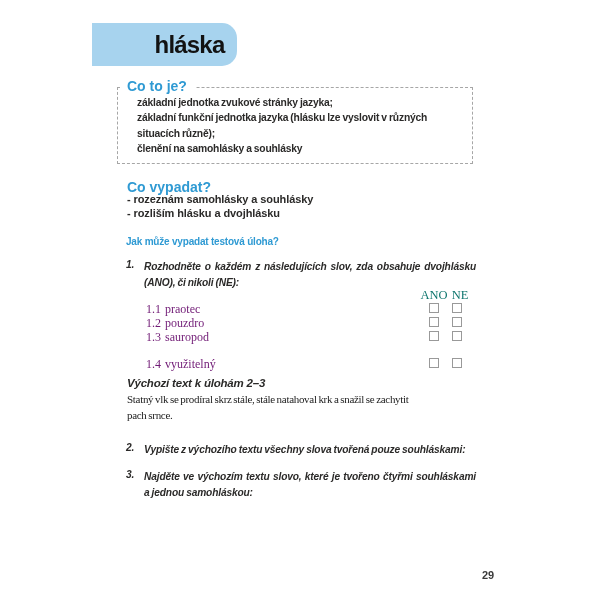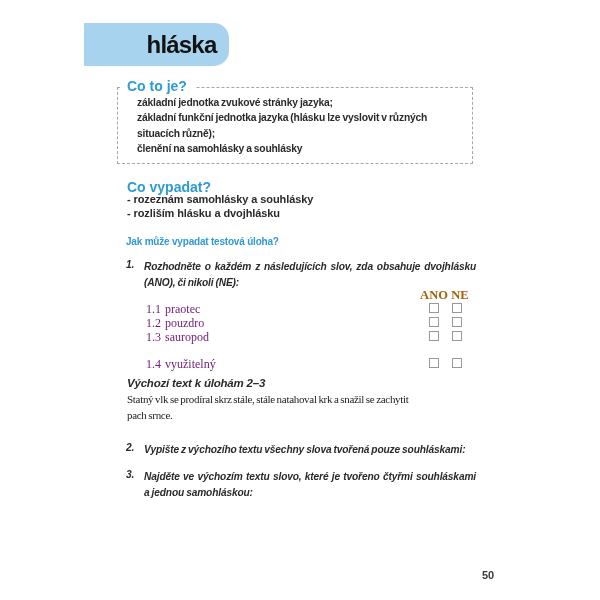--- a/index.html
+++ b/index.html
@@ -9,21 +9,21 @@
     height: 600px;
     background: #ffffff;
     font-family: "Liberation Sans", sans-serif;
     color: #2b2a29;
     overflow: hidden;
   }
 
   
   .badge {
     position: absolute;
-    left: 84px; top: 23px;
+    left: 92px; top: 23px;
     width: 145px; height: 43px;
     background: #a7d3ee;
     border-radius: 0 15px 15px 0;
     display: flex;
     align-items: center;
     justify-content: center;
     padding-left: 50px;
     box-sizing: border-box;
   }
   .badge-title {
@@ -95,23 +95,23 @@
     word-spacing: -0.6px;
     color: #2b2a29;
   }
   .just { text-align: justify; text-align-last: justify; }
 
   
   .col-head {
     position: absolute;
     top: 288px;
     font-family: "Liberation Serif", serif;
-    font-weight: bold;
+    font-weight: normal;
     font-size: 12.5px;
-    color: #a16207;
+    color: #0f766e;
     text-align: center;
   }
   .col-ano { left: 420px; width: 28px; }
   .col-ne  { left: 450px; width: 20px; }
 
   .answer-row { position: absolute; left: 0; width: 600px; height: 14px; }
   .row-label {
     position: absolute;
     left: 146px; top: 0;
     font-family: "Liberation Serif", serif;
@@ -222,15 +222,15 @@
 
   <div class="q-num" style="left:126px; top:442px;">2.</div>
   <div class="q-text" style="top:442px;">Vypište z výchozího textu všechny slova tvořená pouze souhláskami:</div>
 
   <div class="q-num" style="left:126px; top:469px;">3.</div>
   <div class="q-text" style="top:469px;">
     <div class="just">Najděte ve výchozím textu slovo, které je tvořeno čtyřmi souhláskami</div>
     <div>a jednou samohláskou:</div>
   </div>
 
-  <div class="page-num">50</div>
+  <div class="page-num">29</div>
 
 </div>
 
 </body></html>

